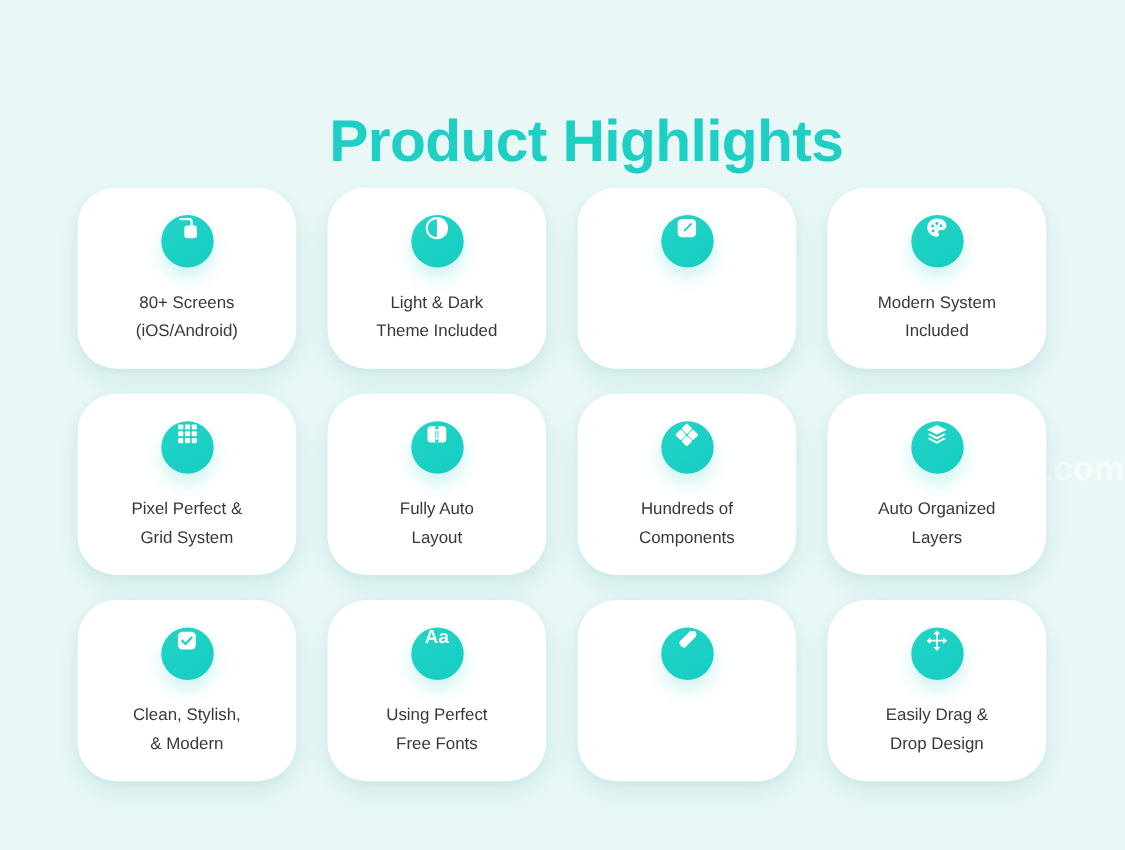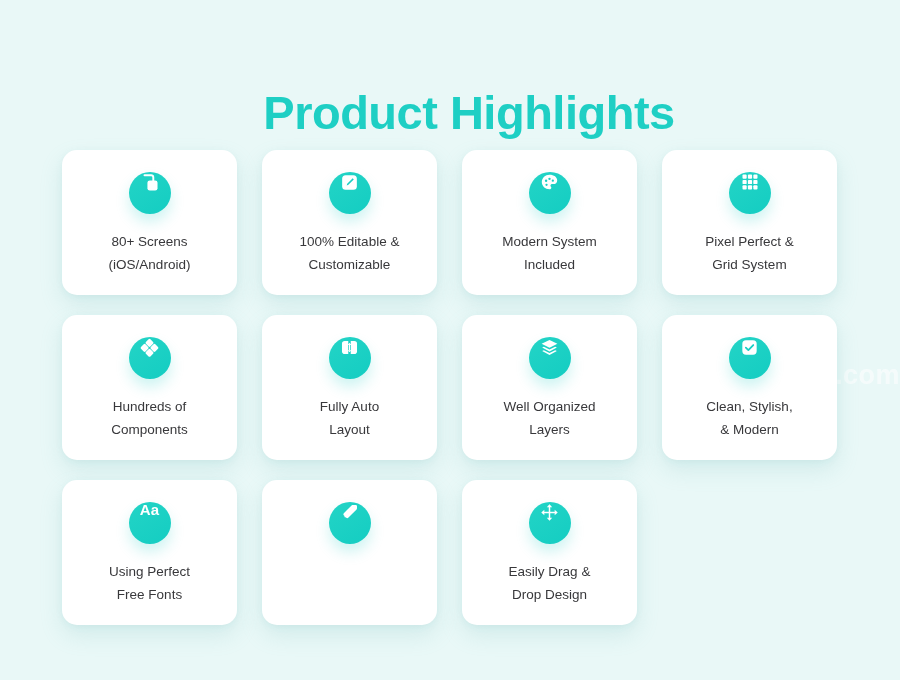--- a/index.html
+++ b/index.html
@@ -71,21 +71,21 @@
     column-gap: 25px;
     row-gap: 20px;
     z-index: 2;
   }
 
   .card {
     position: relative;
     width: 175px;
     height: 145px;
     background: #ffffff;
-    border-radius: 15px;
+    border-radius: 31px;
     box-shadow: 0 10px 22px rgba(120, 190, 190, 0.20),
                 0 2px 6px rgba(120, 190, 190, 0.10);
     display: flex;
     flex-direction: column;
     align-items: center;
     box-sizing: border-box;
     padding-top: 22px;
   }
 
   .card-icon {
@@ -135,26 +135,34 @@
       <path d="M6 3.6h7.2a2.4 2.4 0 0 1 2.4 2.4v7.2" stroke="#ffffff" stroke-width="2.1" stroke-linecap="round" stroke-linejoin="round" fill="none"></path>
       <rect x="9.2" y="9.2" width="11" height="11" rx="2.6" fill="#ffffff"></rect>
     </svg>
         </div>
         <div class="card-label">80+ Screens
 (iOS/Android)</div>
       </div>
       <div class="card">
         <div class="card-icon">
           <svg width="21" height="21" viewBox="0 0 24 24">
+      <circle cx="12" cy="12" r="9.2" fill="none" stroke="#ffffff" stroke-width="2"></circle>
+      <path d="M12 2.8a9.2 9.2 0 0 1 0 18.4z" fill="#ffffff"></path>
+    </svg>
+        </div>
+        <div class="card-label">Light &amp; Dark
+Theme Included</div>
+      </div>
+      <div class="card">
+        <div class="card-icon">
+          <svg width="21" height="21" viewBox="0 0 24 24">
       <rect x="3.6" y="3.6" width="16.8" height="16.8" rx="4" fill="#ffffff"></rect>
       <path d="M15.6 7.2l1.3 1.3-6.2 6.2-1.9.6.6-1.9z" fill="#18cfc4"></path>
     </svg>
         </div>
-        <div class="card-label">100% Editable &amp;
-Customizable</div>
       </div>
       <div class="card">
         <div class="card-icon">
           <svg width="21" height="21" viewBox="0 0 24 24">
       <path d="M12 3.2c-4.9 0-8.8 3.7-8.8 8.3 0 4.6 3.9 8.3 8.8 8.3 1.3 0 2.1-.8 2.1-1.8
                0-.5-.2-.9-.5-1.2-.3-.3-.5-.7-.5-1.2 0-1 .9-1.8 2-1.8h1.3c2.5 0 4.4-1.8
                4.4-4.2 0-3.6-3.7-6.4-8.8-6.4z" fill="#ffffff"></path>
       <circle cx="8.1" cy="10" r="1.35" fill="#18cfc4"></circle>
       <circle cx="12" cy="7.8" r="1.35" fill="#18cfc4"></circle>
       <circle cx="15.8" cy="9.9" r="1.3" fill="#18cfc4"></circle>
@@ -177,50 +185,50 @@
       <rect x="9.5" y="16" width="5" height="5" rx="1.1" fill="#ffffff"></rect>
       <rect x="16" y="16" width="5" height="5" rx="1.1" fill="#ffffff"></rect>
     </svg>
         </div>
         <div class="card-label">Pixel Perfect &amp;
 Grid System</div>
       </div>
       <div class="card">
         <div class="card-icon">
           <svg width="21" height="21" viewBox="0 0 24 24">
+      <rect x="3.4" y="4.6" width="17.2" height="14.8" rx="3.2" fill="#ffffff"></rect>
+      <rect x="10.6" y="4.6" width="2.8" height="14.8" fill="#18cfc4"></rect>
+      <path d="M12 6.6l2.1 2.4h-4.2zM12 17.4l2.1-2.4h-4.2z" fill="#ffffff"></path>
+      <rect x="11.4" y="8.6" width="1.2" height="6.8" fill="#ffffff"></rect>
+    </svg>
+        </div>
+        <div class="card-label">Fully Auto
+Layout</div>
+      </div>
+      <div class="card">
+        <div class="card-icon">
+          <svg width="21" height="21" viewBox="0 0 24 24">
       <rect x="12" y="1.6" width="7.3" height="7.3" rx="1.5" transform="rotate(45 12 1.6)" fill="#ffffff"></rect>
       <rect x="12" y="12.9" width="7.3" height="7.3" rx="1.5" transform="rotate(45 12 12.9)" fill="#ffffff"></rect>
       <rect x="6.4" y="7.3" width="7.3" height="7.3" rx="1.5" transform="rotate(45 6.4 7.3)" fill="#ffffff"></rect>
       <rect x="17.6" y="7.3" width="7.3" height="7.3" rx="1.5" transform="rotate(45 17.6 7.3)" fill="#ffffff"></rect>
     </svg>
         </div>
         <div class="card-label">Hundreds of
 Components</div>
       </div>
       <div class="card">
         <div class="card-icon">
           <svg width="21" height="21" viewBox="0 0 24 24">
-      <rect x="3.4" y="4.6" width="17.2" height="14.8" rx="3.2" fill="#ffffff"></rect>
-      <rect x="10.6" y="4.6" width="2.8" height="14.8" fill="#18cfc4"></rect>
-      <path d="M12 6.6l2.1 2.4h-4.2zM12 17.4l2.1-2.4h-4.2z" fill="#ffffff"></path>
-      <rect x="11.4" y="8.6" width="1.2" height="6.8" fill="#ffffff"></rect>
-    </svg>
-        </div>
-        <div class="card-label">Fully Auto
-Layout</div>
-      </div>
-      <div class="card">
-        <div class="card-icon">
-          <svg width="21" height="21" viewBox="0 0 24 24">
       <path d="M12 3.4l9 4.4-9 4.4-9-4.4z" fill="#ffffff"></path>
       <path d="M3.6 12.1l1.9-.95L12 14.4l6.5-3.25 1.9.95L12 16.6z" fill="#ffffff"></path>
       <path d="M3.6 16.1l1.9-.95L12 18.4l6.5-3.25 1.9.95L12 20.6z" fill="#ffffff"></path>
     </svg>
         </div>
-        <div class="card-label">Well Organized
+        <div class="card-label">Auto Organized
 Layers</div>
       </div>
       <div class="card">
         <div class="card-icon">
           <svg width="21" height="21" viewBox="0 0 24 24">
       <rect x="3.8" y="3.8" width="16.4" height="16.4" rx="4.2" fill="#ffffff"></rect>
       <path d="M7.8 12.1l2.9 2.9 5.6-5.8" stroke="#18cfc4" stroke-width="2" fill="none" stroke-linecap="round" stroke-linejoin="round"></path>
     </svg>
         </div>
         <div class="card-label">Clean, Stylish,

